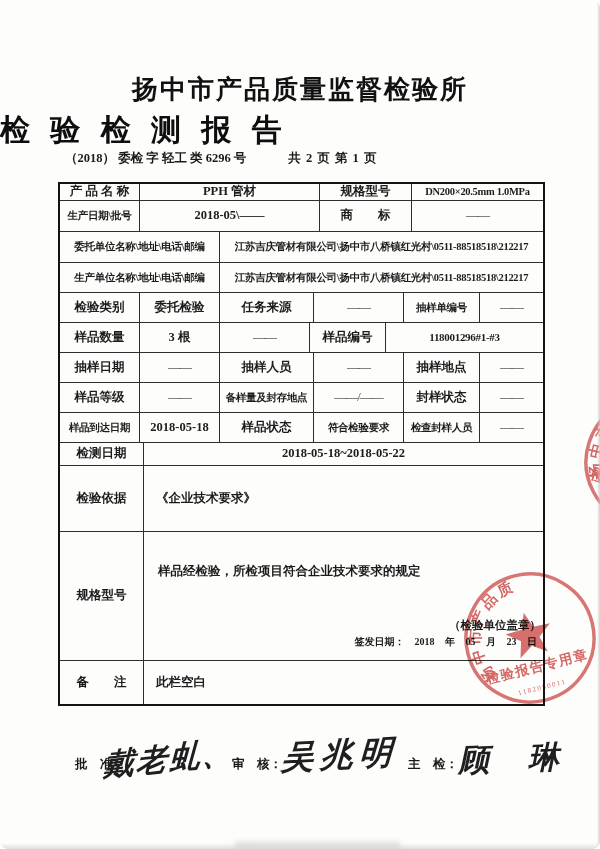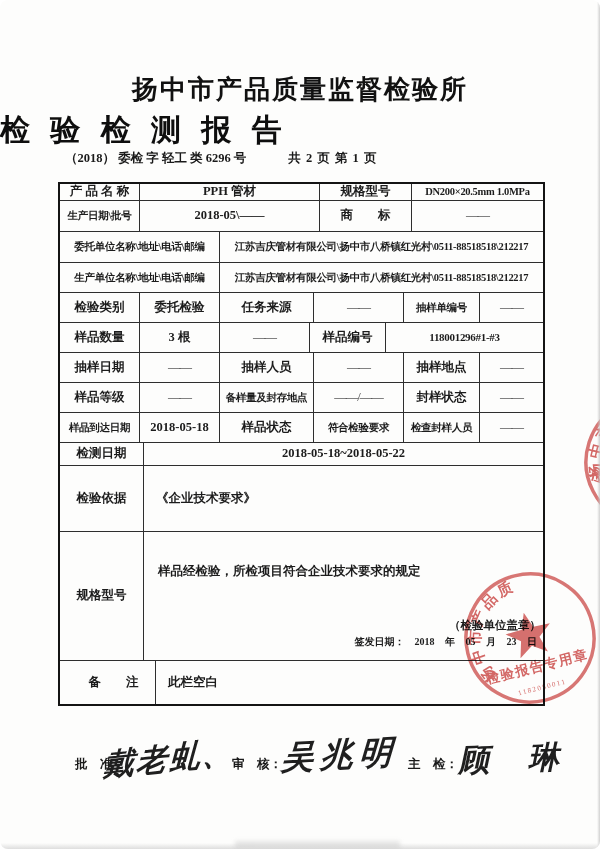--- a/index.html
+++ b/index.html
@@ -25,21 +25,21 @@
     display:flex;justify-content:flex-start;align-items:flex-end;
     font-size:12.5px;font-weight:bold;color:#1a1a1a;
   }
   .doc-row .pageinfo{font-weight:bold;letter-spacing:1px;margin-left:42px;}
   
   .tbl{
     position:absolute;left:58px;top:182px;width:487px;
     border:2px solid #141414;box-sizing:border-box;background:transparent;
   }
   .tr{display:flex;border-bottom:1px solid #2e2e2e;box-sizing:border-box;}
-  .tr:last-child{border-bottom:none;padding-left:12px;}
+  .tr:last-child{border-bottom:none;}
   .td{
     display:flex;align-items:center;justify-content:center;text-align:center;
     border-right:1px solid #2e2e2e;box-sizing:border-box;
     font-size:12.5px;font-weight:600;color:#1c1c1c;line-height:1.25;
     overflow:hidden;flex:none;
   }
   .td:last-child{border-right:none;flex:1;}
   .td.left{justify-content:flex-start;text-align:left;padding-left:12px;}
   .td.small{font-size:10.5px;letter-spacing:-0.3px;}
   .td.xsmall{font-size:11px;letter-spacing:-0.3px;}

